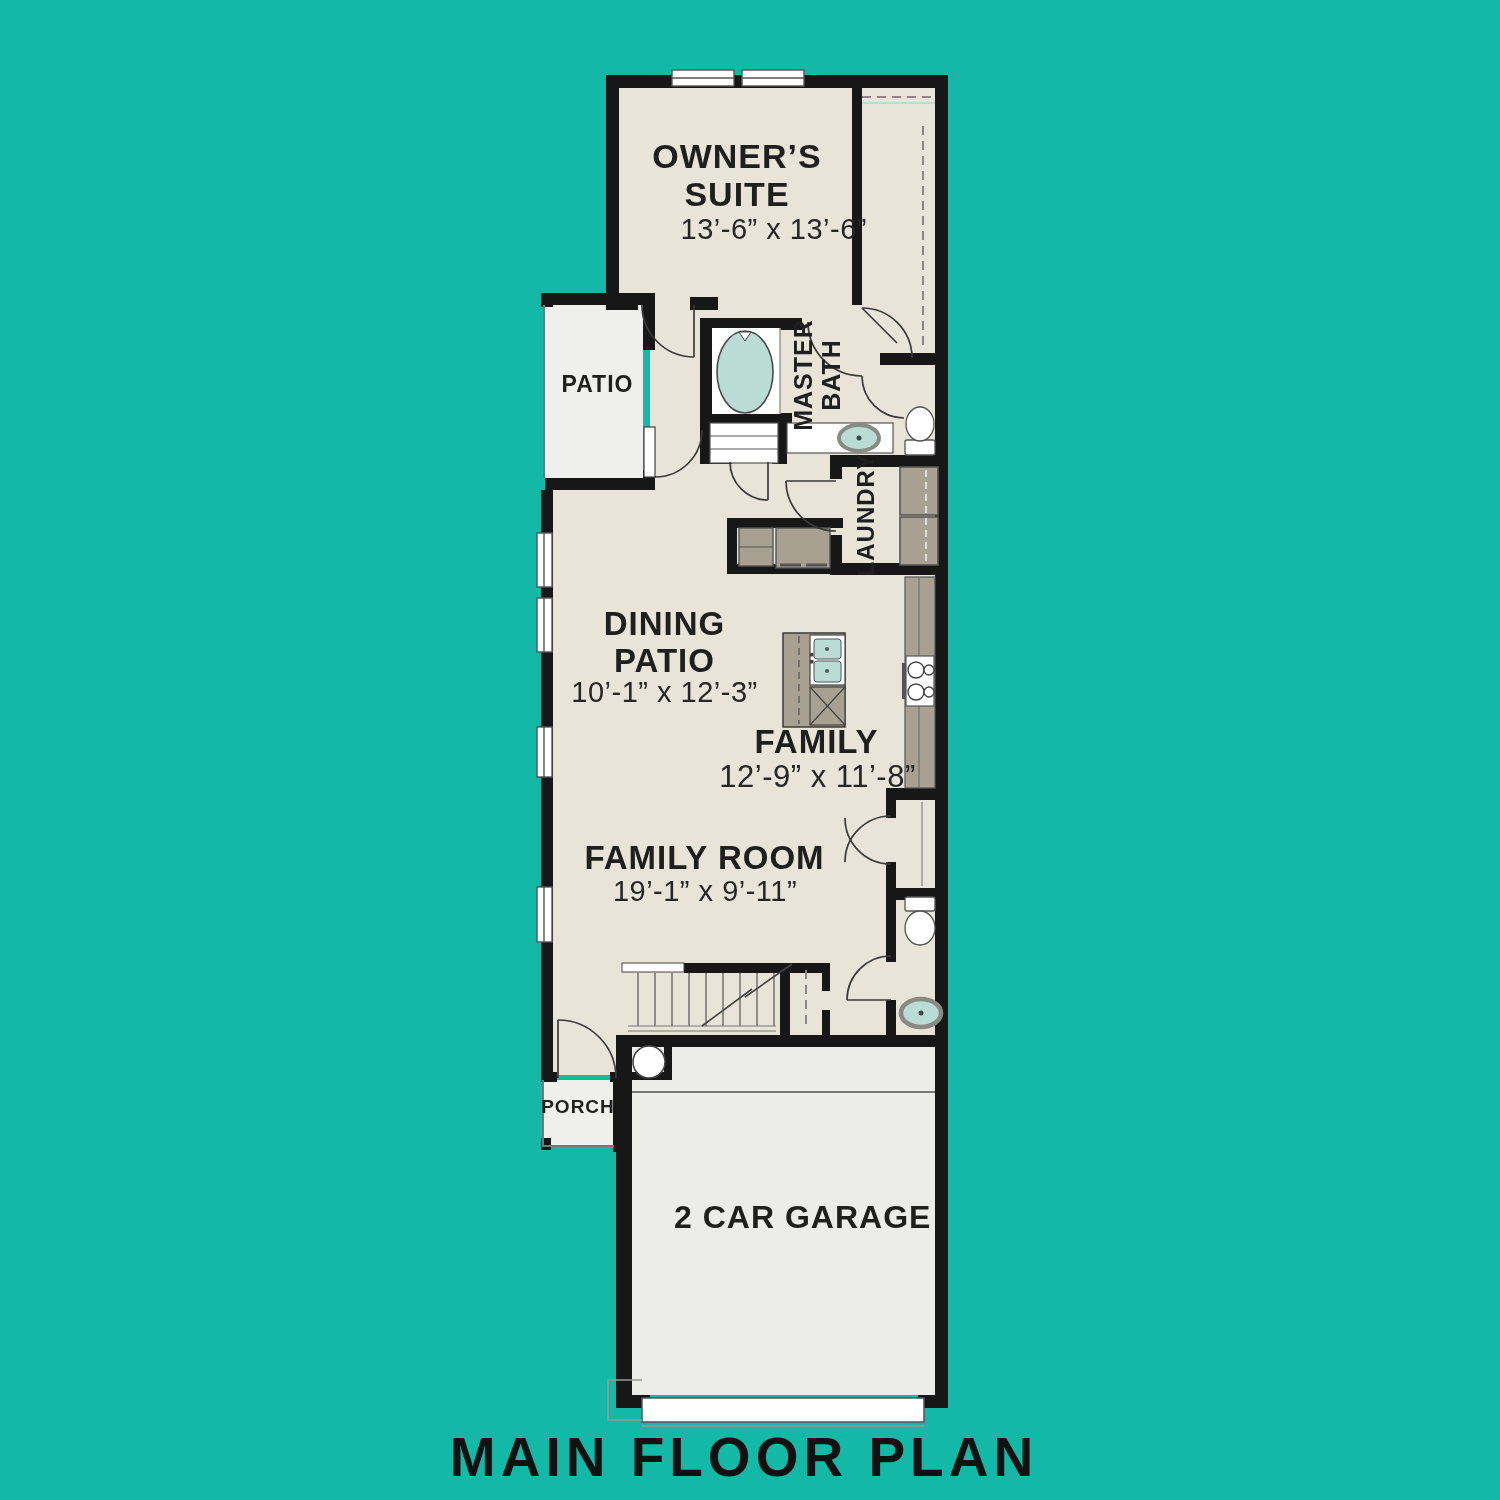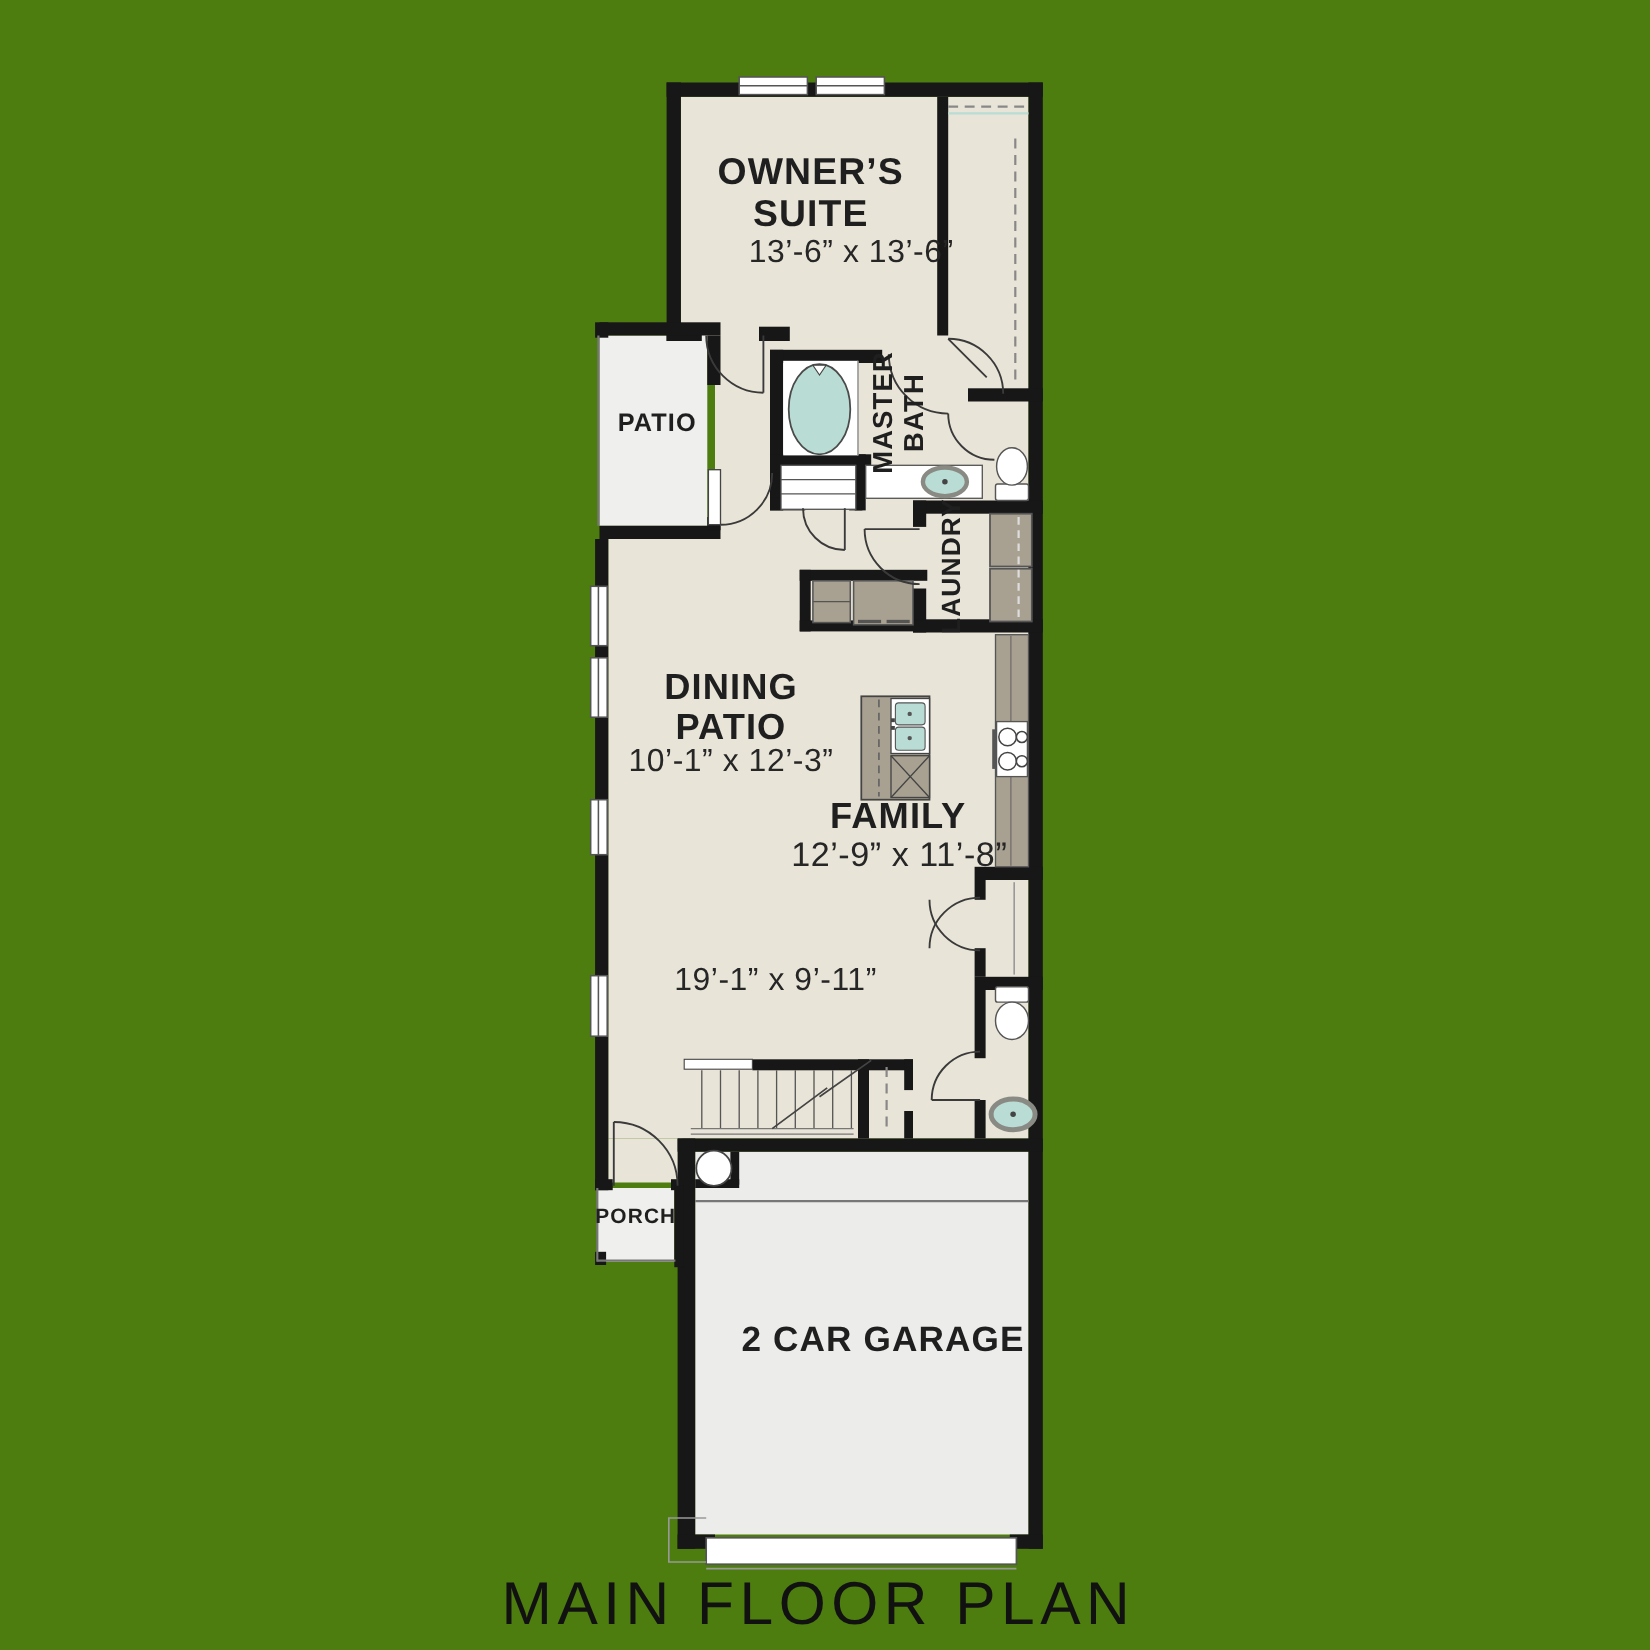--- a/index.html
+++ b/index.html
@@ -1,25 +1,25 @@
 <!DOCTYPE html>
 <html><head>
 <meta charset="utf-8">
 <style>
   html,body{margin:0;padding:0;background:#ffffff;}
-  .canvas{position:relative;width:1500px;height:1500px;background:#4d7c0f;
+  .canvas{position:relative;width:1500px;height:1500px;background:#14b8a6;
           font-family:"Liberation Sans",sans-serif;overflow:hidden;}
   .plan-svg{position:absolute;left:0;top:0;}
   .lbl{position:absolute;text-align:center;color:#1f1f1f;font-weight:bold;
        line-height:1.12;letter-spacing:1px;}
   .dim{position:absolute;text-align:center;color:#262626;font-weight:normal;
        line-height:1.1;letter-spacing:0.5px;}
   .rot{transform:rotate(-90deg);}
   .nowrap{white-space:nowrap;}
-  .title{position:absolute;text-align:center;color:#111;font-weight:normal;
+  .title{position:absolute;text-align:center;color:#111;font-weight:bold;
          letter-spacing:5px;}
 </style>
 </head>
 <body>
 
 <div class="canvas">
 
 <svg class="plan-svg" width="1500" height="1500" viewBox="0 0 1500 1500">
 
   <g>
@@ -234,20 +234,21 @@
 
 <div class="lbl" style="left:632px;top:137px;width:210px;font-size:34px;">OWNER’S SUITE</div>
 <div class="dim" style="left:607px;top:214px;width:260px;font-size:29px;text-align:right;">13’-6” x 13’-6”</div>
 
 <div class="lbl" style="left:562px;top:606px;width:205px;font-size:33px;">DINING PATIO</div>
 <div class="dim" style="left:547px;top:677px;width:235px;font-size:29px;">10’-1” x 12’-3”</div>
 
 <div class="lbl nowrap" style="left:714px;top:724px;width:205px;font-size:33px;">FAMILY</div>
 <div class="dim" style="left:700px;top:760px;width:235px;font-size:31px;">12’-9” x 11’-8”</div>
 
+<div class="lbl nowrap" style="left:577px;top:840px;width:255px;font-size:33px;">FAMILY ROOM</div>
 <div class="dim" style="left:590px;top:876px;width:230px;font-size:29px;">19’-1” x 9’-11”</div>
 
 <div class="lbl rot" style="left:757px;top:347px;width:120px;font-size:25px;">MASTER BATH</div>
 
 <div class="lbl rot nowrap" style="left:806px;top:503px;width:120px;font-size:24px;">LAUNDRY</div>
 
 <div class="lbl" style="left:549px;top:372px;width:97px;font-size:23px;">PATIO</div>
 
 <div class="lbl" style="left:541px;top:1096px;width:74px;font-size:19px;">PORCH</div>
 

